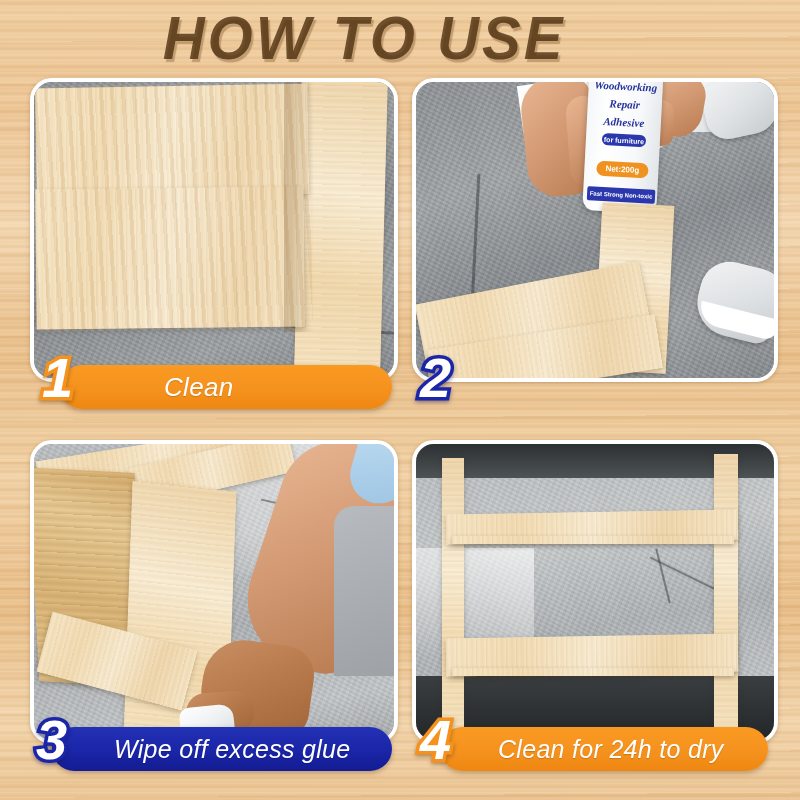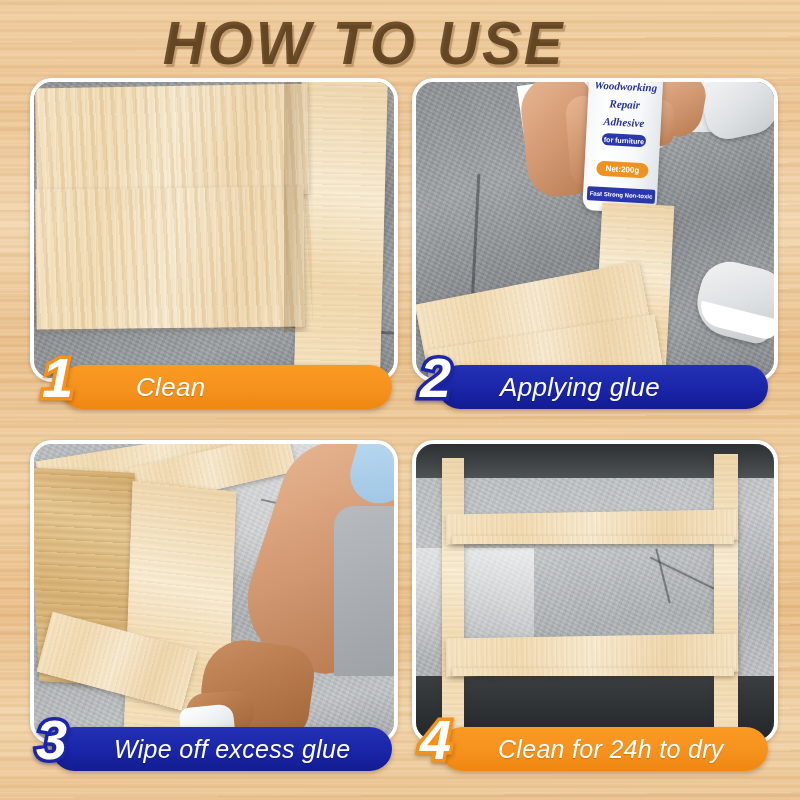--- a/index.html
+++ b/index.html
@@ -21,21 +21,21 @@
         rgba(186,124,56,0.10) 0px,
         rgba(255,236,205,0.10) 14px,
         rgba(186,124,56,0.06) 27px,
         rgba(255,240,212,0.12) 42px),
       linear-gradient(180deg,#f0cd9d 0%,#edc492 14%,#f3d6af 28%,#e9bd86 44%,#f1d0a2 60%,#e8bb83 76%,#f2d3a8 90%,#ebc38f 100%);
   }
 
   
   .title-wrap{
     position:absolute;left:0;top:4px;width:728px;height:72px;
-    display:flex;align-items:flex-end;justify-content:center;
+    display:flex;align-items:flex-start;justify-content:center;
   }
   .title{
     font-size:58px;font-weight:bold;font-style:italic;
     letter-spacing:3px;
     color:rgba(78,46,14,0.80);
     text-shadow:2px 3px 1px rgba(120,78,34,0.38), 0 1px 0 rgba(255,240,215,0.30);
     white-space:nowrap;
     transform:scaleY(1.06);
   }
 
@@ -164,21 +164,21 @@
     paint-order:stroke fill;
     filter:drop-shadow(0 2px 2px rgba(90,55,15,0.45));
   }
   .num.blue{
     -webkit-text-stroke:7px #1a25a8;
     paint-order:stroke fill;
     filter:drop-shadow(0 2px 2px rgba(20,20,80,0.45));
   }
 
   #step1{left:60px;top:365px;width:332px;}
-  #step1 .step-label{margin-left:76px;}
+  #step1 .step-label{margin-left:104px;}
   #num1{left:42px;top:350px;}
 
   #step2{left:438px;top:365px;width:330px;}
   #step2 .step-label{margin-left:62px;}
   #num2{left:420px;top:350px;}
 
   #step3{left:52px;top:727px;width:340px;text-align:center;}
   #step3 .step-label{margin-left:62px;font-size:25px;}
   #num3{left:36px;top:712px;}
 
@@ -290,23 +290,20 @@
       <div class="plank" style="left:36px;top:92px;width:282px;height:8px;"></div>
       <div class="plank" style="left:36px;top:224px;width:282px;height:8px;"></div>
     </div>
   </div>
 
   <div class="step orange" id="step1">
     <span class="step-label">Clean</span>
   </div>
   <div class="num orange" id="num1">1</div>
 
-  <div class="step blue" id="step2">
-    <span class="step-label">Applying glue</span>
-  </div>
   <div class="num blue" id="num2">2</div>
 
   <div class="step blue" id="step3">
     <span class="step-label">Wipe off excess glue</span>
   </div>
   <div class="num blue" id="num3">3</div>
 
   <div class="step orange" id="step4">
     <span class="step-label">Clean for 24h to dry</span>
   </div>

